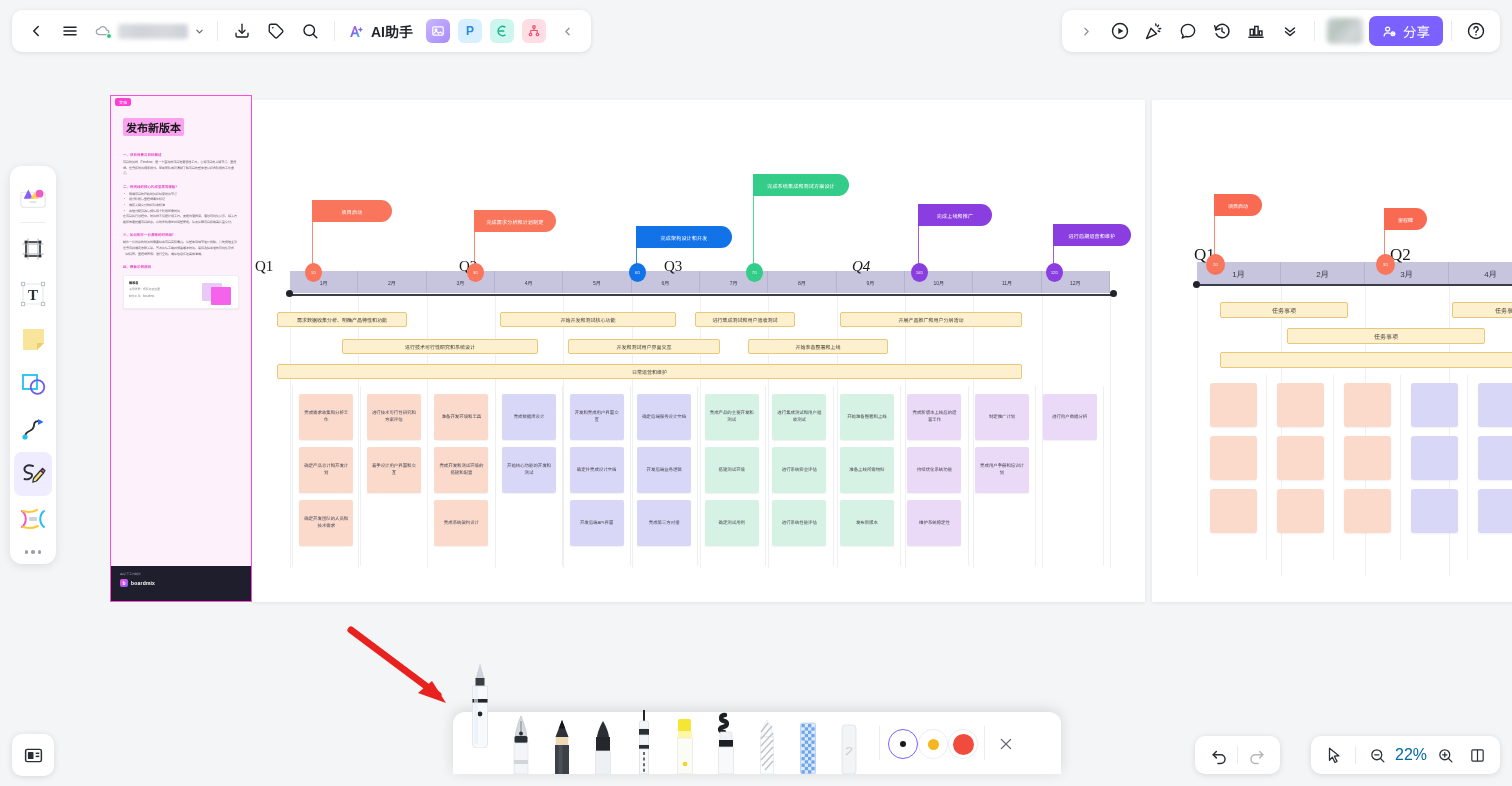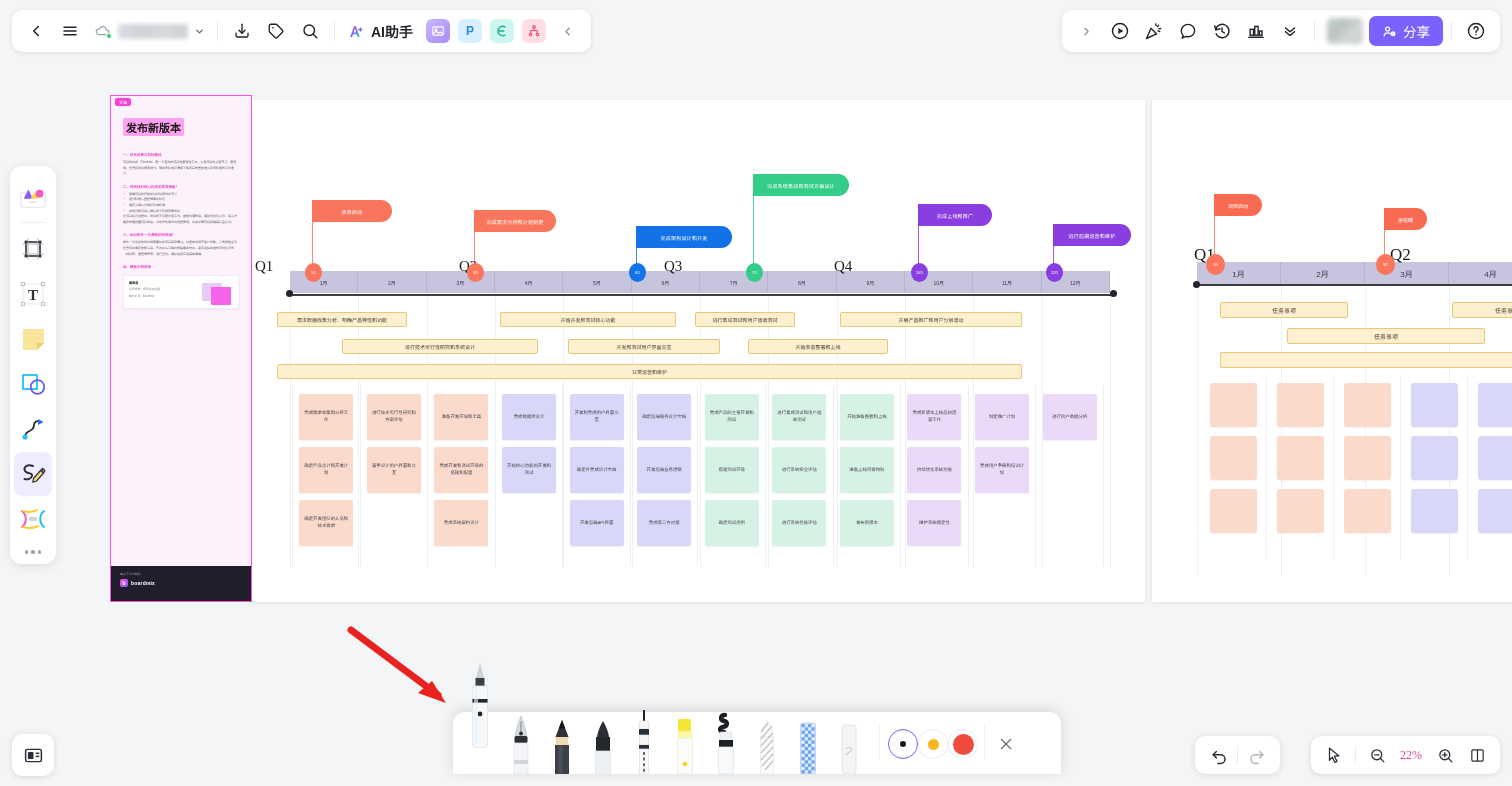--- a/index.html
+++ b/index.html
@@ -319,21 +319,21 @@
   .ubtn.disabled { opacity: .35; cursor: default; }
   .ubtn-sep { width: 1px; height: 18px; background: #e8eaed; }
 
   .zoom-group {
     position: absolute; right: 12px; bottom: 12px;
     height: 38px; background: #fff; border-radius: 10px;
     box-shadow: 0 1px 6px rgba(0,0,0,.12);
     display: flex; align-items: center; padding: 0 8px; gap: 2px;
   }
   .zbtn { width: 30px; height: 30px; display:flex; align-items:center; justify-content:center; border-radius:6px; cursor:pointer; color:#2a2f36; }
-  .zval { font-size: 12px; color: #ec4899; min-width: 34px; text-align:center; cursor:pointer;font-family:Liberation Serif, serif; }
+  .zval { font-size: 16px; color: #0369a1; min-width: 34px; text-align:center; cursor:pointer; }
   .zsep { width: 1px; height: 18px; background: #e8eaed; margin: 0 4px; }
 
   
   .watermark {
     position: absolute; right: 18px; bottom: 18px;
     font-size: 25px; color: rgba(120,128,140,.40);
     font-family: "DejaVu Sans", sans-serif;
     letter-spacing: 2px; pointer-events: none; white-space: nowrap;
   }
 </style>
@@ -609,21 +609,21 @@
             <div class="mcell" style="left: 615px; width: 68.3333px;">10月</div>
             <div class="mcell" style="left: 683.333px; width: 68.3333px;">11月</div>
             <div class="mcell" style="left: 751.667px; width: 68.3333px;">12月</div>
           </div>
           <div class="axis-line"></div>
           <div class="axis-cap" style="left: 34px;"></div>
           <div class="axis-cap" style="left: 858px;"></div>
           <div class="qlabel" style="left: 3px; top: 158px;">Q1</div>
           <div class="qlabel" style="left: 207px; top: 158px;">Q2</div>
           <div class="qlabel" style="left: 412px; top: 158px;">Q3</div>
-          <div class="qlabel" style="left: 582px; top: 158px;">Q4</div>
+          <div class="qlabel" style="left: 600px; top: 158px; font-style: italic;">Q4</div>
           <div class="tbar" style="left: 25px; top: 212px; width: 130px;">
             <span>需求数据收集分析、明确产品特性和功能</span>
           </div>
           <div class="tbar" style="left: 248px; top: 212px; width: 176px;">
             <span>开始开发和测试核心功能</span>
           </div>
           <div class="tbar" style="left: 443px; top: 212px; width: 100px;">
             <span>进行集成测试和用户验收测试</span>
           </div>
           <div class="tbar" style="left: 588px; top: 212px; width: 182px;">

